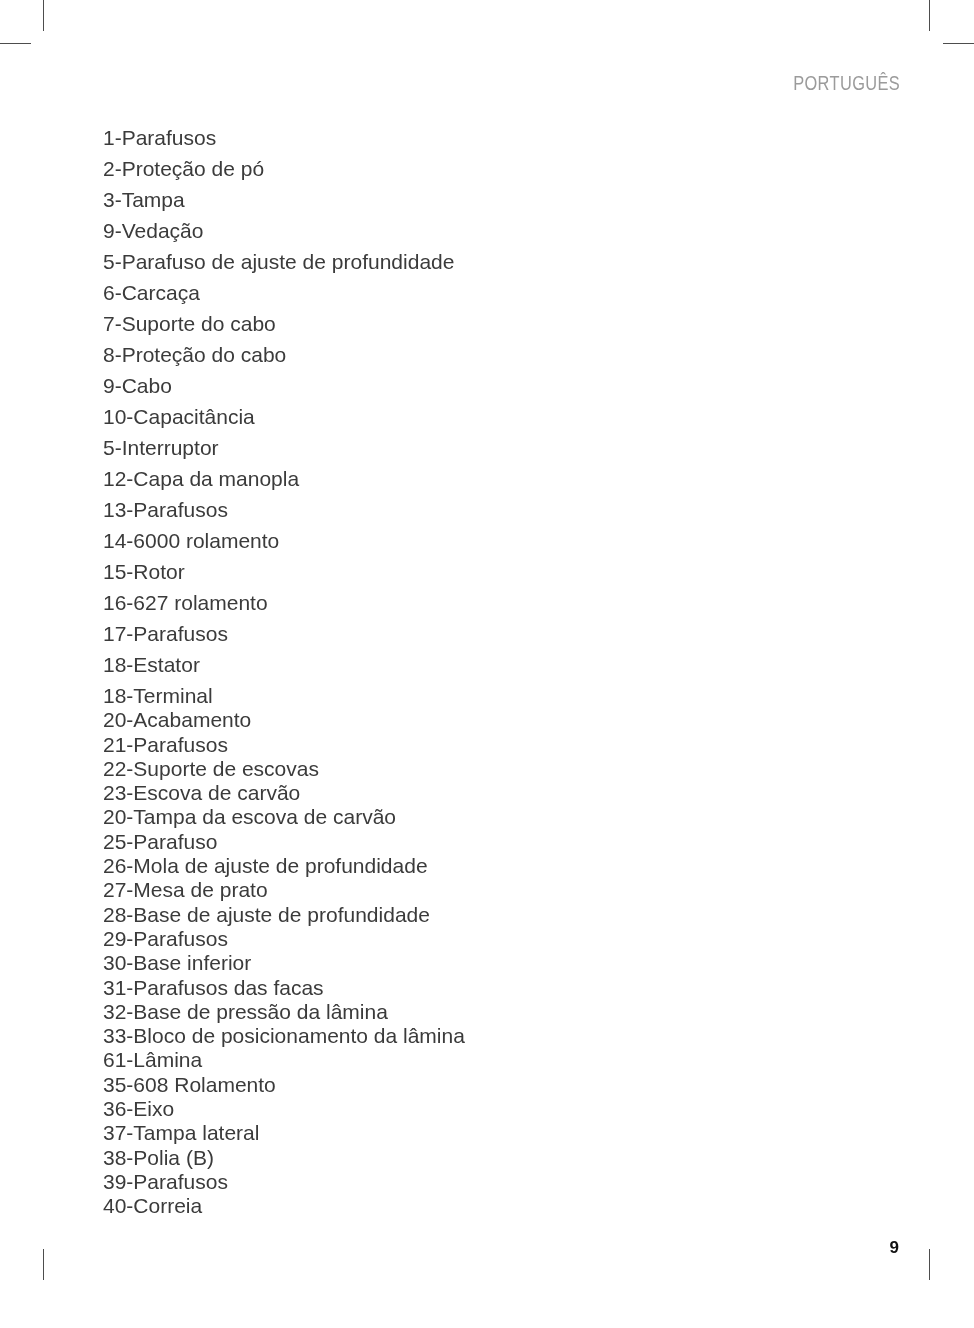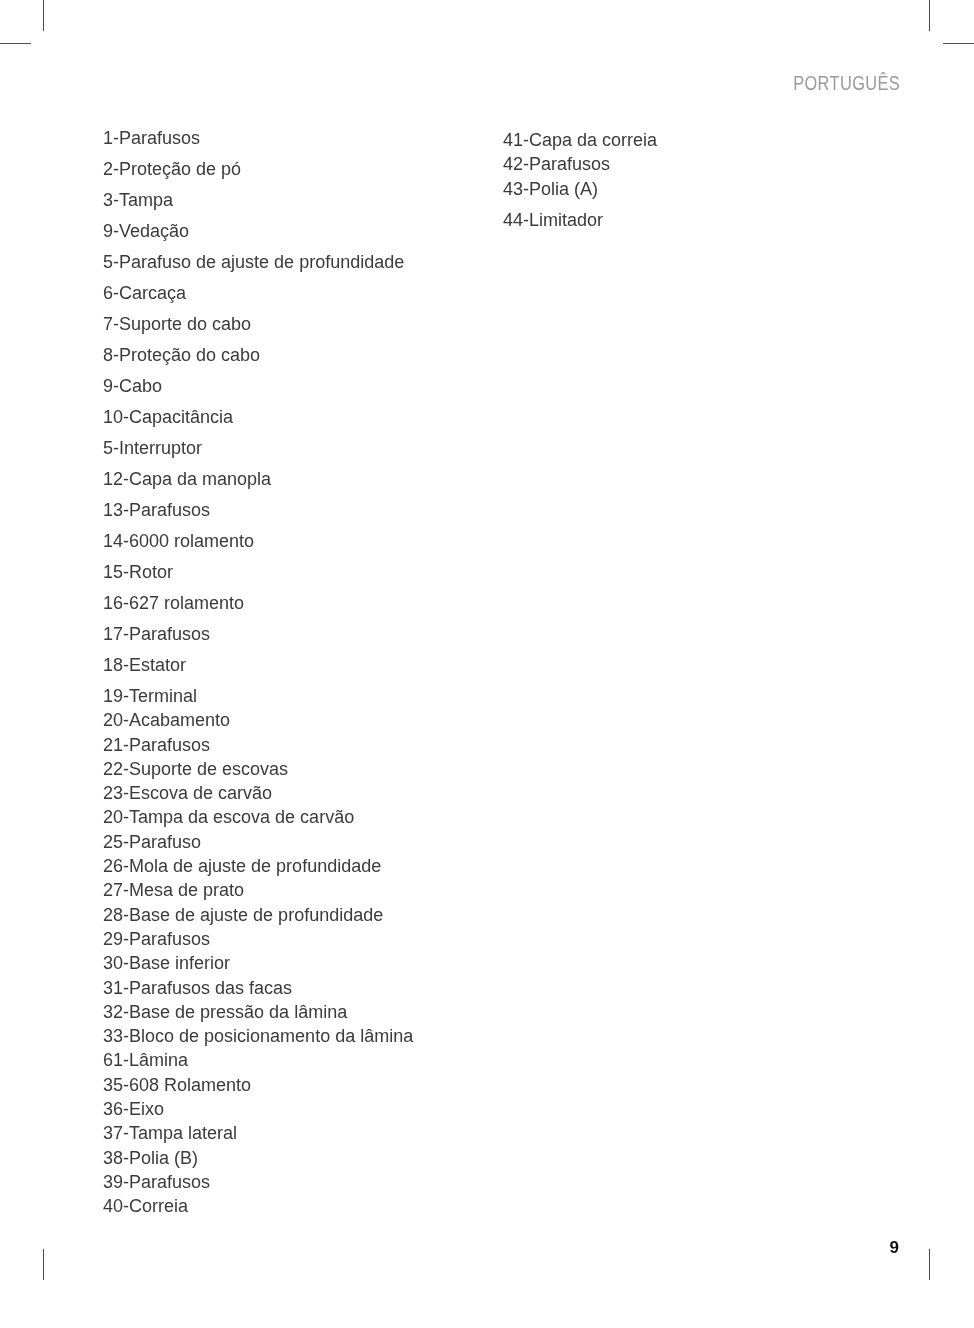--- a/index.html
+++ b/index.html
@@ -43,21 +43,21 @@
     letter-spacing: 0.5px;
     transform: scaleX(0.78);
     transform-origin: right center;
     white-space: nowrap;
   }
 
   
   .col {
     position: absolute;
     color: var(--text, #3b3b3b);
-    font-size: 18px;
+    font-size: 21px;
     line-height: 16px;
     white-space: nowrap;
   }
   .col-left  { left: 103px; top: 130px; }
   .col-right { left: 503px; top: 132px; }
 
   .item { display: block; }
   .item.gap-lg { margin-bottom: 15px;  }
   .item.gap-sm { margin-bottom: 8.3px; }
 
@@ -99,21 +99,21 @@
       <div class="item gap-lg">9-Cabo</div>
       <div class="item gap-lg">10-Capacitância</div>
       <div class="item gap-lg">5-Interruptor</div>
       <div class="item gap-lg">12-Capa da manopla</div>
       <div class="item gap-lg">13-Parafusos</div>
       <div class="item gap-lg">14-6000 rolamento</div>
       <div class="item gap-lg">15-Rotor</div>
       <div class="item gap-lg">16-627 rolamento</div>
       <div class="item gap-lg">17-Parafusos</div>
       <div class="item gap-lg">18-Estator</div>
-      <div class="item gap-sm">19-Terminal</div>
+      <div class="item gap-sm">18-Terminal</div>
       <div class="item gap-sm">20-Acabamento</div>
       <div class="item gap-sm">21-Parafusos</div>
       <div class="item gap-sm">22-Suporte de escovas</div>
       <div class="item gap-sm">23-Escova de carvão</div>
       <div class="item gap-sm">20-Tampa da escova de carvão</div>
       <div class="item gap-sm">25-Parafuso</div>
       <div class="item gap-sm">26-Mola de ajuste de profundidade</div>
       <div class="item gap-sm">27-Mesa de prato</div>
       <div class="item gap-sm">28-Base de ajuste de profundidade</div>
       <div class="item gap-sm">29-Parafusos</div>
@@ -123,22 +123,16 @@
       <div class="item gap-sm">33-Bloco de posicionamento da lâmina</div>
       <div class="item gap-sm">61-Lâmina</div>
       <div class="item gap-sm">35-608 Rolamento</div>
       <div class="item gap-sm">36-Eixo</div>
       <div class="item gap-sm">37-Tampa lateral</div>
       <div class="item gap-sm">38-Polia (B)</div>
       <div class="item gap-sm">39-Parafusos</div>
       <div class="item gap-sm">40-Correia</div>
     </div>
 
-  <div class="col col-right" id="col-right">
-      <div class="item gap-sm">41-Capa da correia</div>
-      <div class="item gap-sm">42-Parafusos</div>
-      <div class="item gap-lg">43-Polia (A)</div>
-      <div class="item gap-sm">44-Limitador</div>
-    </div>
 
   <div class="page-number">9</div>
 
 </div>
 
 </body></html>

